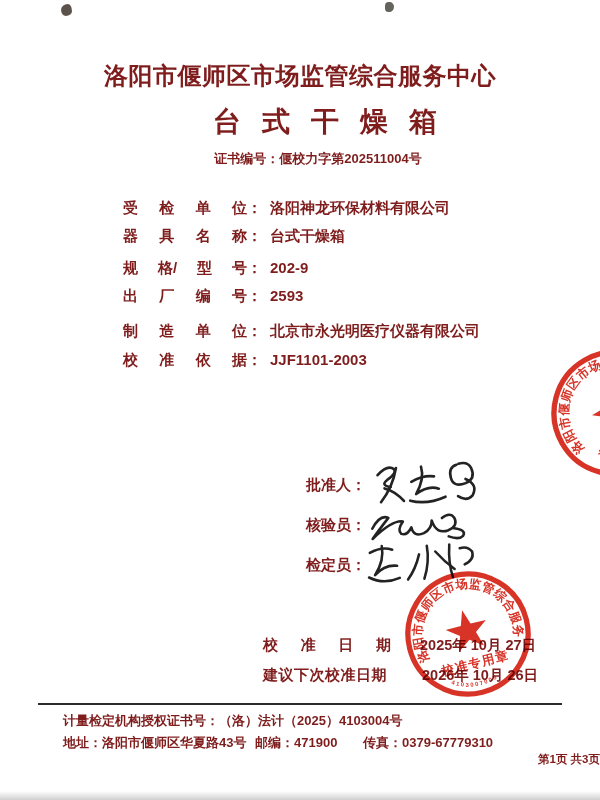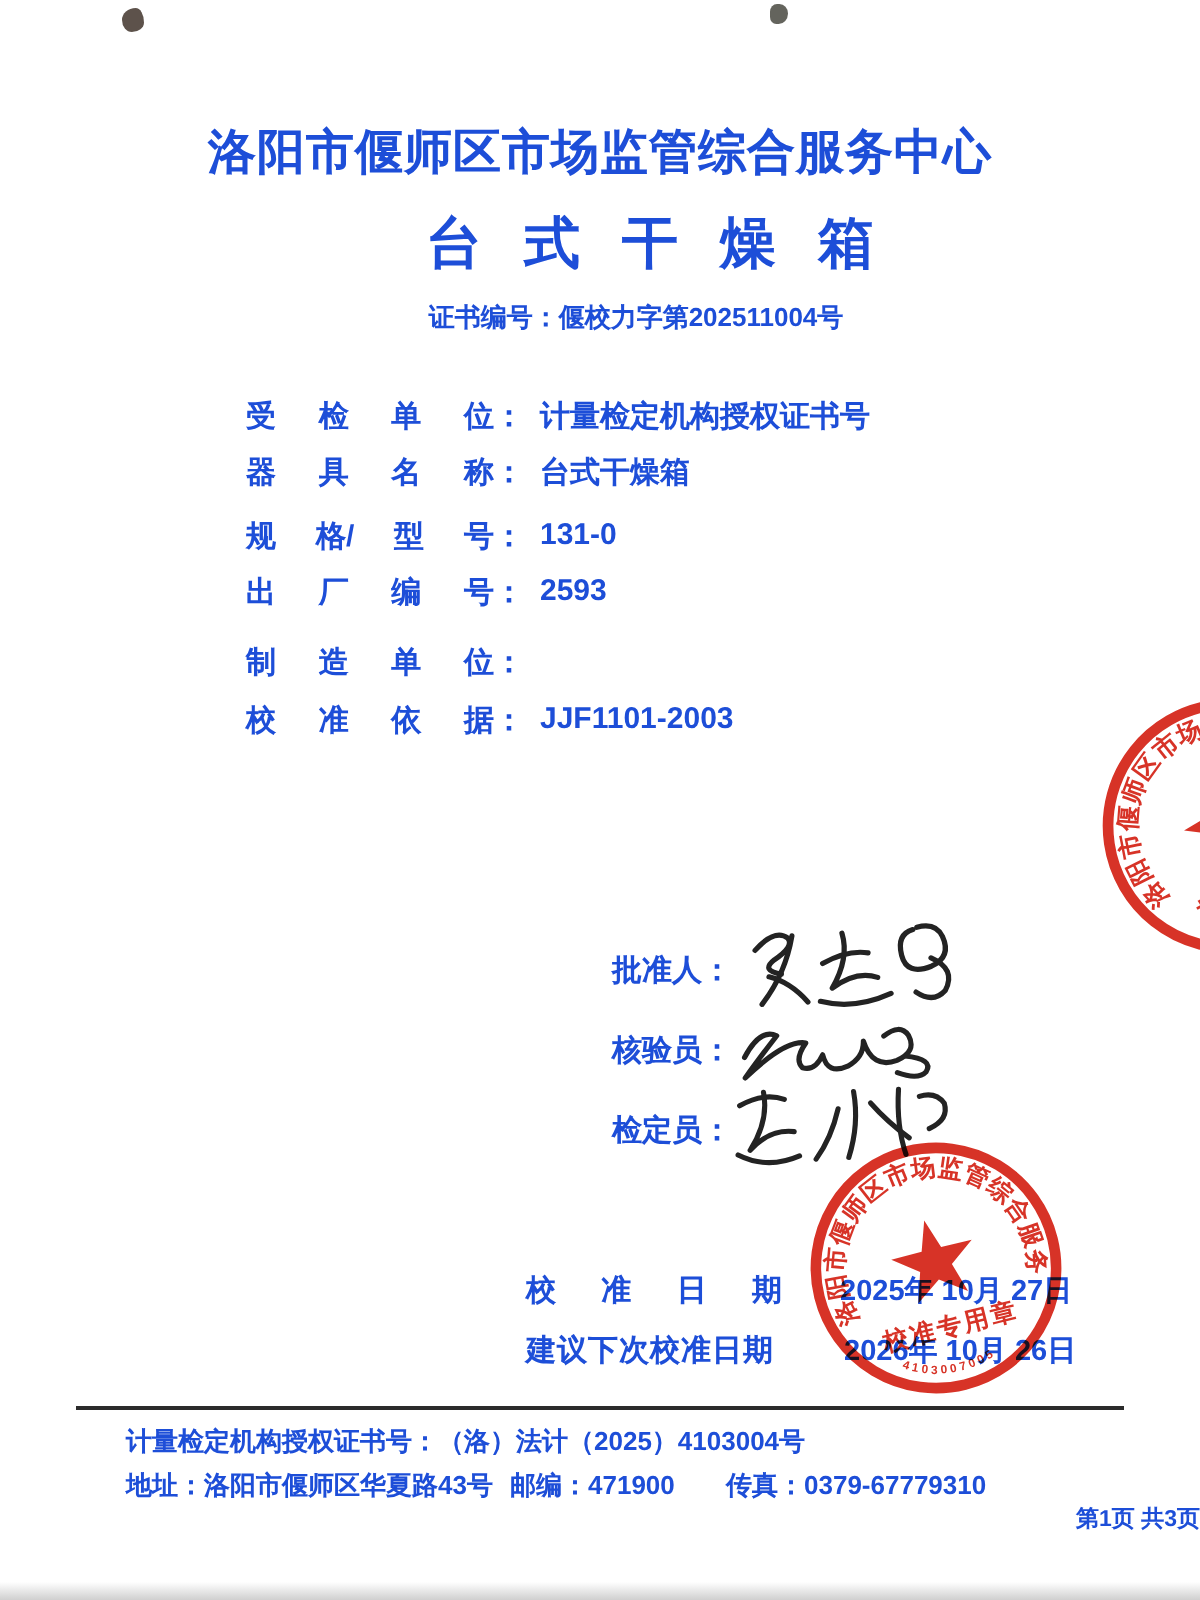--- a/index.html
+++ b/index.html
@@ -1,18 +1,18 @@
 <!DOCTYPE html>
 <html><head>
 <meta charset="utf-8">
 <style>
   html,body{margin:0;padding:0;background:#fff;}
   .page{
     position:relative;width:600px;height:800px;background:#ffffff;overflow:hidden;
-    font-family:"Liberation Sans","DejaVu Sans",sans-serif;color:#1d4ed8;
+    font-family:"Liberation Sans","DejaVu Sans",sans-serif;color:#7f1d1d;
   }
   .abs{position:absolute;}
 
   
   .speck-a{left:61px;top:4px;width:11px;height:12px;background:#41342c;opacity:.85;
     border-radius:62% 38% 55% 45% / 50% 60% 40% 50%;}
   .speck-b{left:385px;top:2px;width:9px;height:10px;background:#3d3d35;opacity:.8;
     border-radius:45% 55% 60% 40%;}
 
   
@@ -77,56 +77,57 @@
     <span>证书编号：</span><span>偃校力字第202511004号</span>
   </div>
 
   <div class="frow" style="top:199px">
     <span class="flabel">
         <span>受</span>
         <span>检</span>
         <span>单</span>
         <span>位：</span>
       </span>
-    <span class="fvalue">计量检定机构授权证书号</span>
+    <span class="fvalue">洛阳神龙环保材料有限公司</span>
   </div>
   <div class="frow" style="top:227px">
     <span class="flabel">
         <span>器</span>
         <span>具</span>
         <span>名</span>
         <span>称：</span>
       </span>
     <span class="fvalue">台式干燥箱</span>
   </div>
   <div class="frow" style="top:259px">
     <span class="flabel">
         <span>规</span>
         <span>格/</span>
         <span>型</span>
         <span>号：</span>
       </span>
-    <span class="fvalue">131-0</span>
+    <span class="fvalue">202-9</span>
   </div>
   <div class="frow" style="top:287px">
     <span class="flabel">
         <span>出</span>
         <span>厂</span>
         <span>编</span>
         <span>号：</span>
       </span>
     <span class="fvalue">2593</span>
   </div>
   <div class="frow" style="top:322px">
     <span class="flabel">
         <span>制</span>
         <span>造</span>
         <span>单</span>
         <span>位：</span>
       </span>
+    <span class="fvalue">北京市永光明医疗仪器有限公司</span>
   </div>
   <div class="frow" style="top:351px">
     <span class="flabel">
         <span>校</span>
         <span>准</span>
         <span>依</span>
         <span>据：</span>
       </span>
     <span class="fvalue">JJF1101-2003</span>
   </div>

